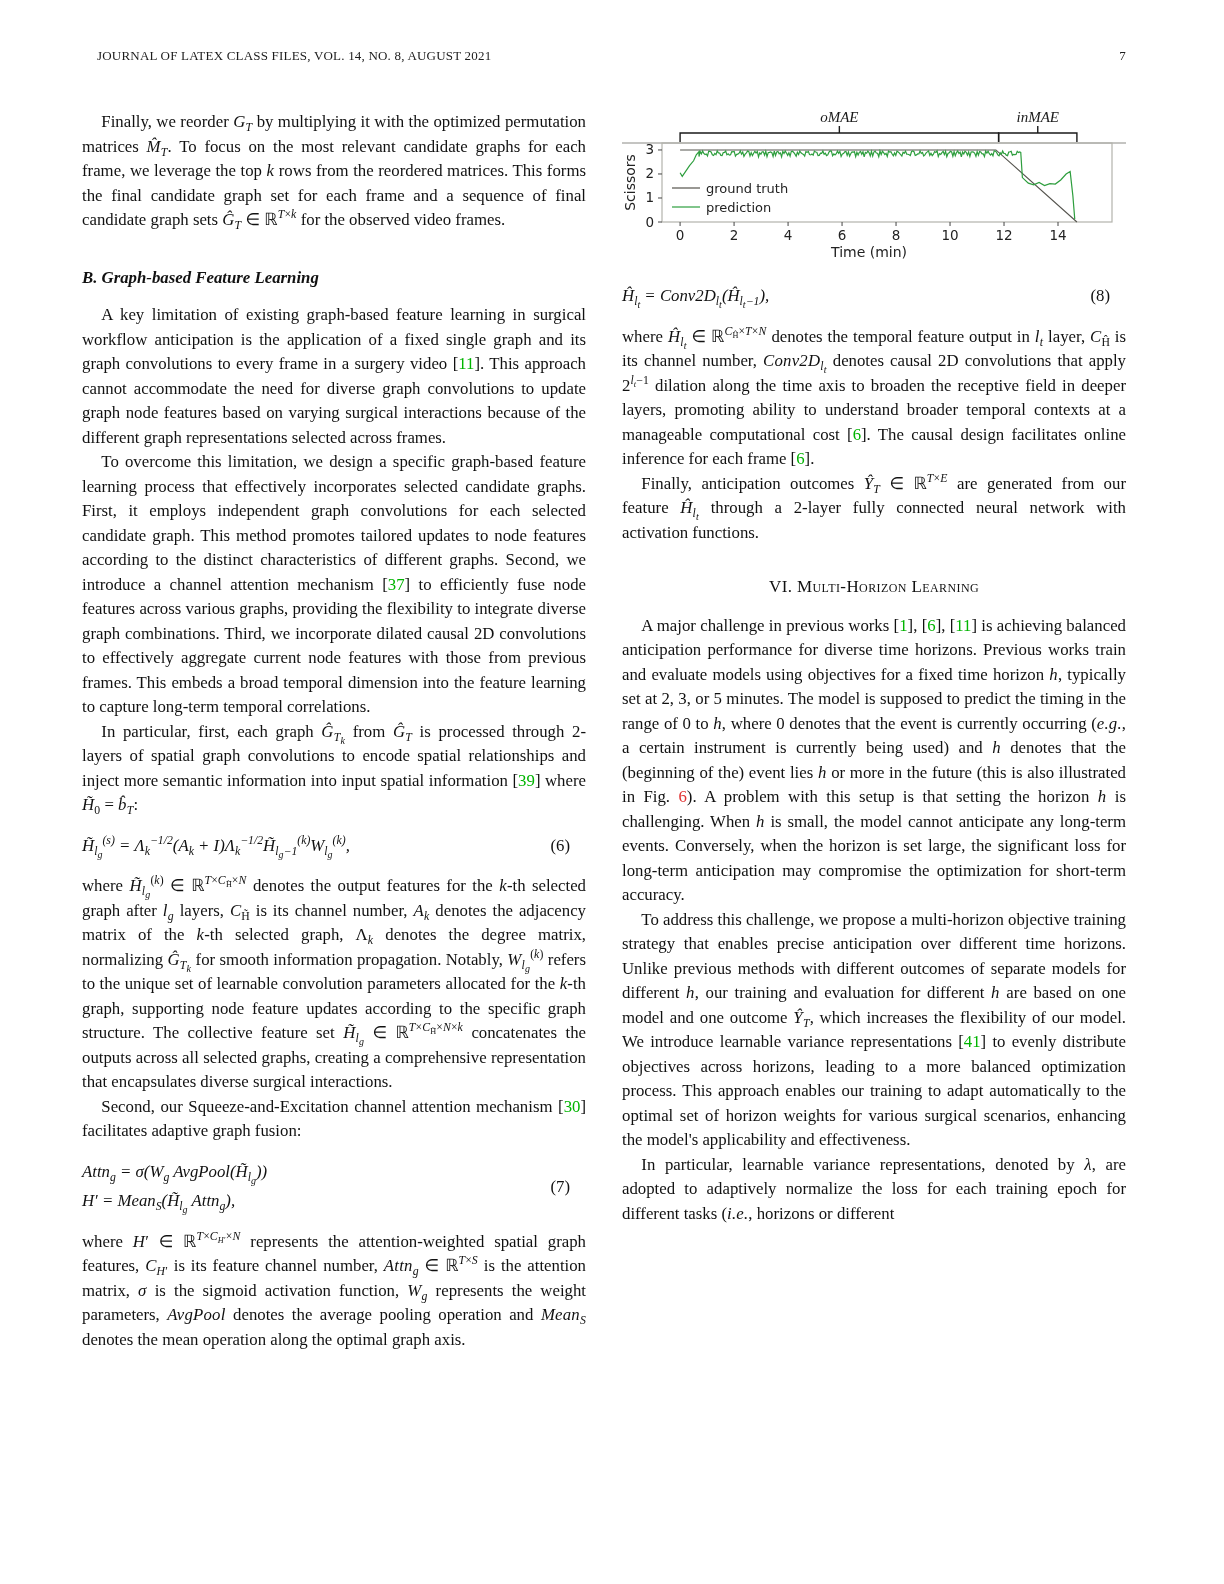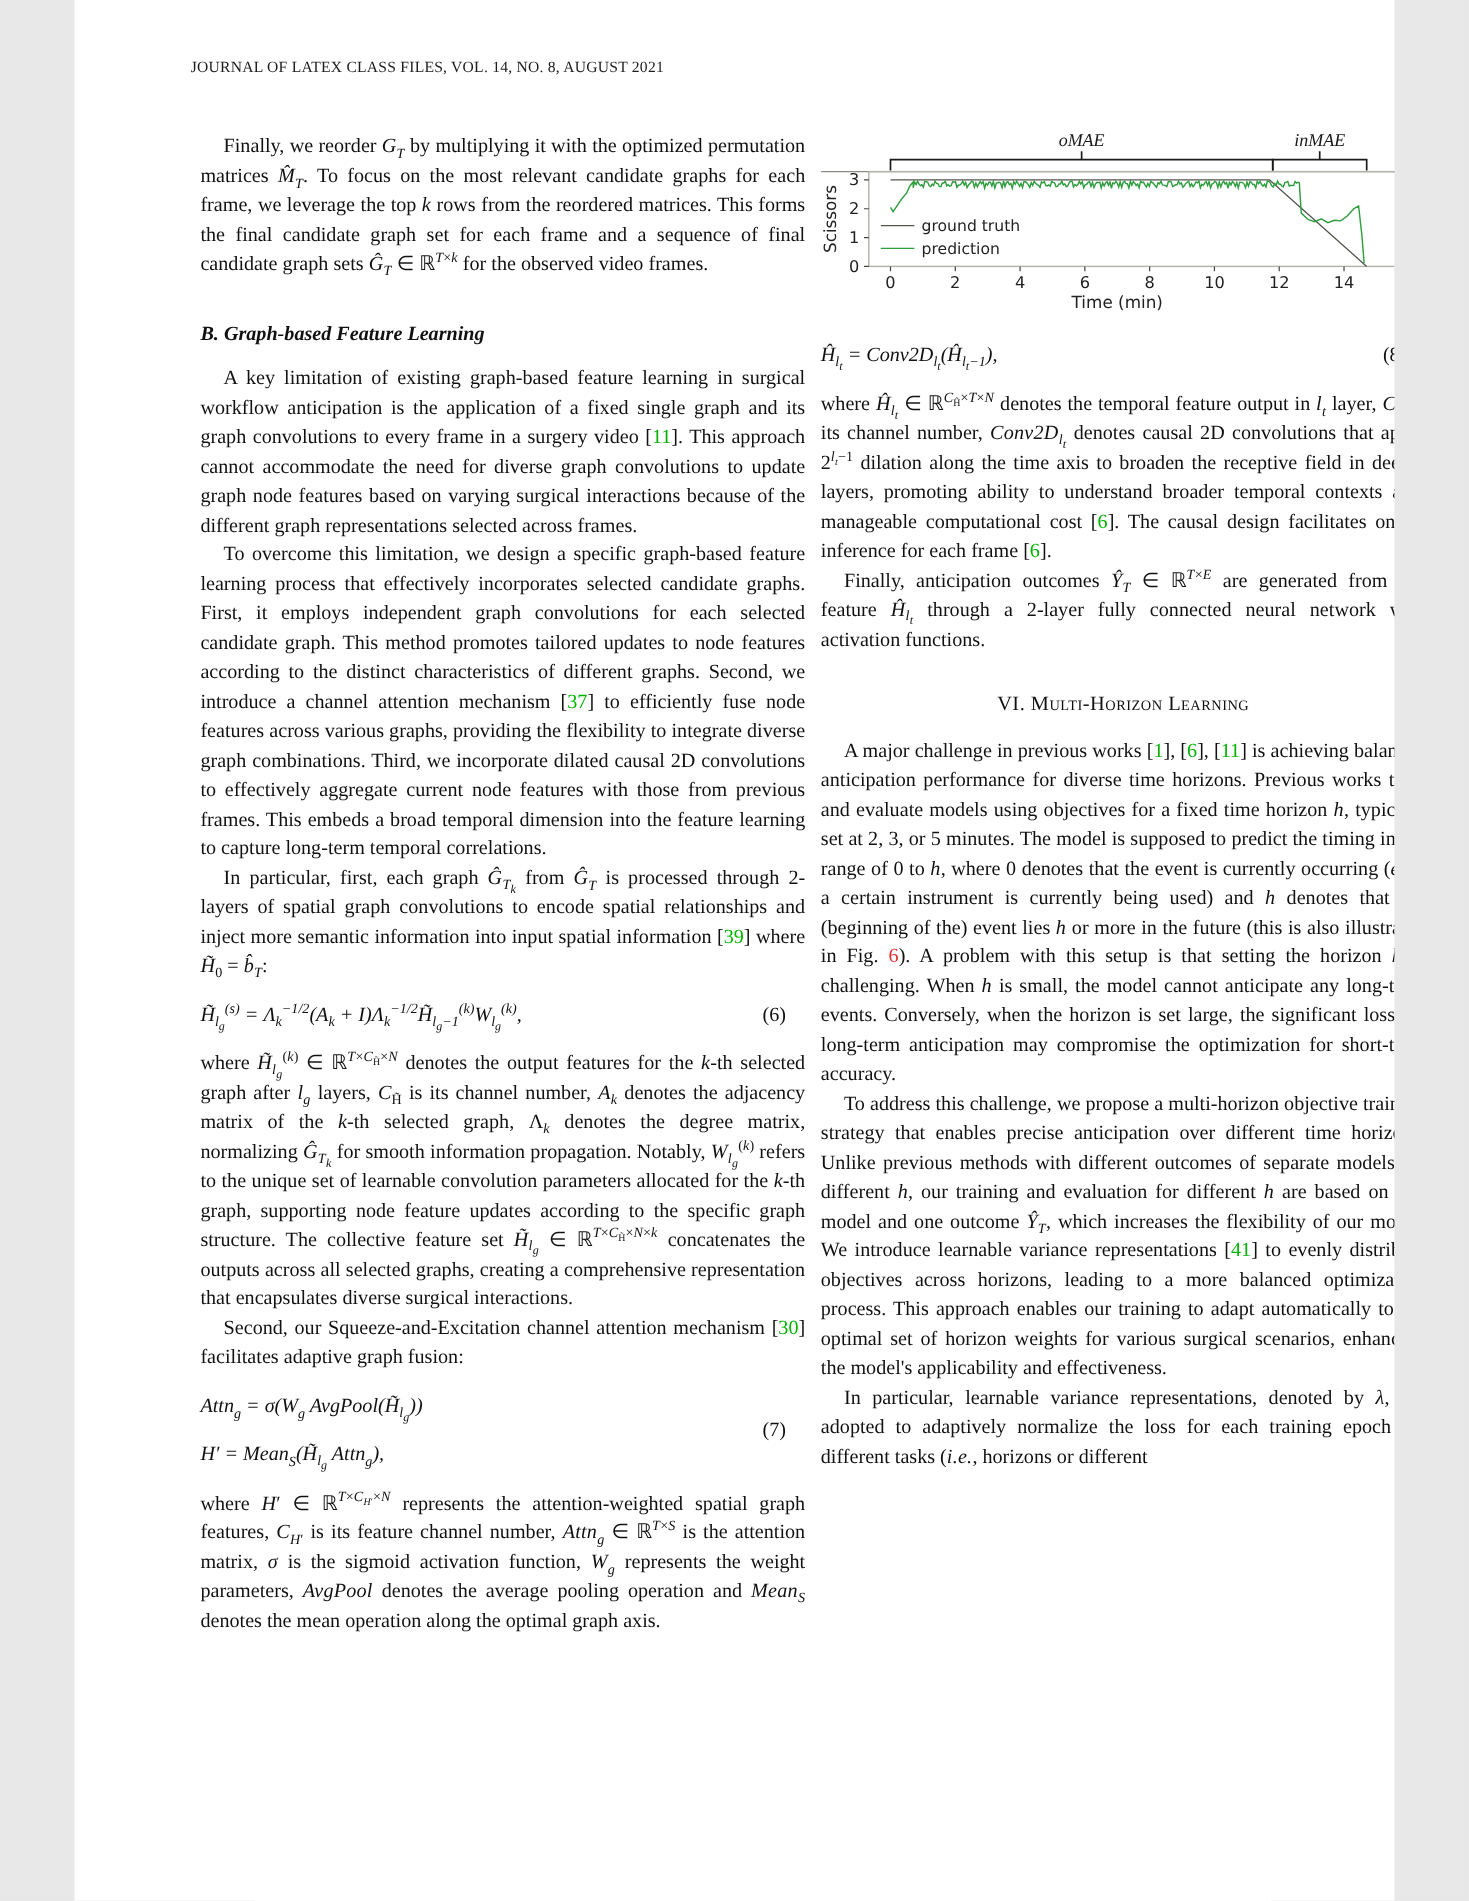--- a/index.html
+++ b/index.html
@@ -1,34 +1,34 @@
 <!DOCTYPE html>
 <html><head>
 <meta charset="utf-8">
 <style>
   html,body{margin:0;padding:0;background:#e8e8e8;}
   #page{
-    position:relative;width:1100px;height:1584px;background:#ffffff;
+    position:relative;width:1224px;height:1584px;background:#ffffff;
     margin:0 auto;font-family:"Liberation Serif",serif;color:#111;overflow:hidden;
   }
   #hdr{
     position:absolute;left:97px;top:48px;width:1029px;
     display:flex;justify-content:space-between;
     font-size:13px;letter-spacing:.2px;color:#1c1c1c;
   }
   .col{position:absolute;width:504px;font-size:16.8px;line-height:24.5px;text-align:justify;}
-  #col-left{left:105px;top:110px;}
+  #col-left{left:82px;top:110px;}
   #col-right{left:622px;top:100px;}
   .para{margin:0;text-indent:1.15em;}
   .para i{letter-spacing:.2px;}
   .sec-b{font-style:italic;margin:33px 0 13px 0;font-size:16.8px;font-weight:bold;}
   .sec-vi{text-align:center;font-variant:small-caps;margin:30px 0 14px 0;font-size:17px;letter-spacing:.4px;}
   .eq-row{position:relative;text-align:left;margin:16px 16px 16px 0;text-indent:0;}
   .eq-body{font-style:italic;font-size:16.8px;}
-  .eq-stack{display:inline-flex;flex-direction:column;align-items:flex-start;row-gap:16px;}
+  .eq-stack{display:inline-flex;flex-direction:column;align-items:flex-start;row-gap:5px;}
   .eq-num{position:absolute;right:0;top:50%;transform:translateY(-50%);font-style:normal;font-size:16.8px;}
   sub,sup{font-size:70%;line-height:0;}
   sub sub{font-size:85%;}
   .cite{color:#00b400;}
   .figref{color:#e03131;}
   #figure6{margin:0 0 6px 0;}
   #fig6-svg{display:block;}
   .fig-caption{
     font-size:14.2px;line-height:18.6px;text-align:justify;margin-top:9px;
     color:#111;

